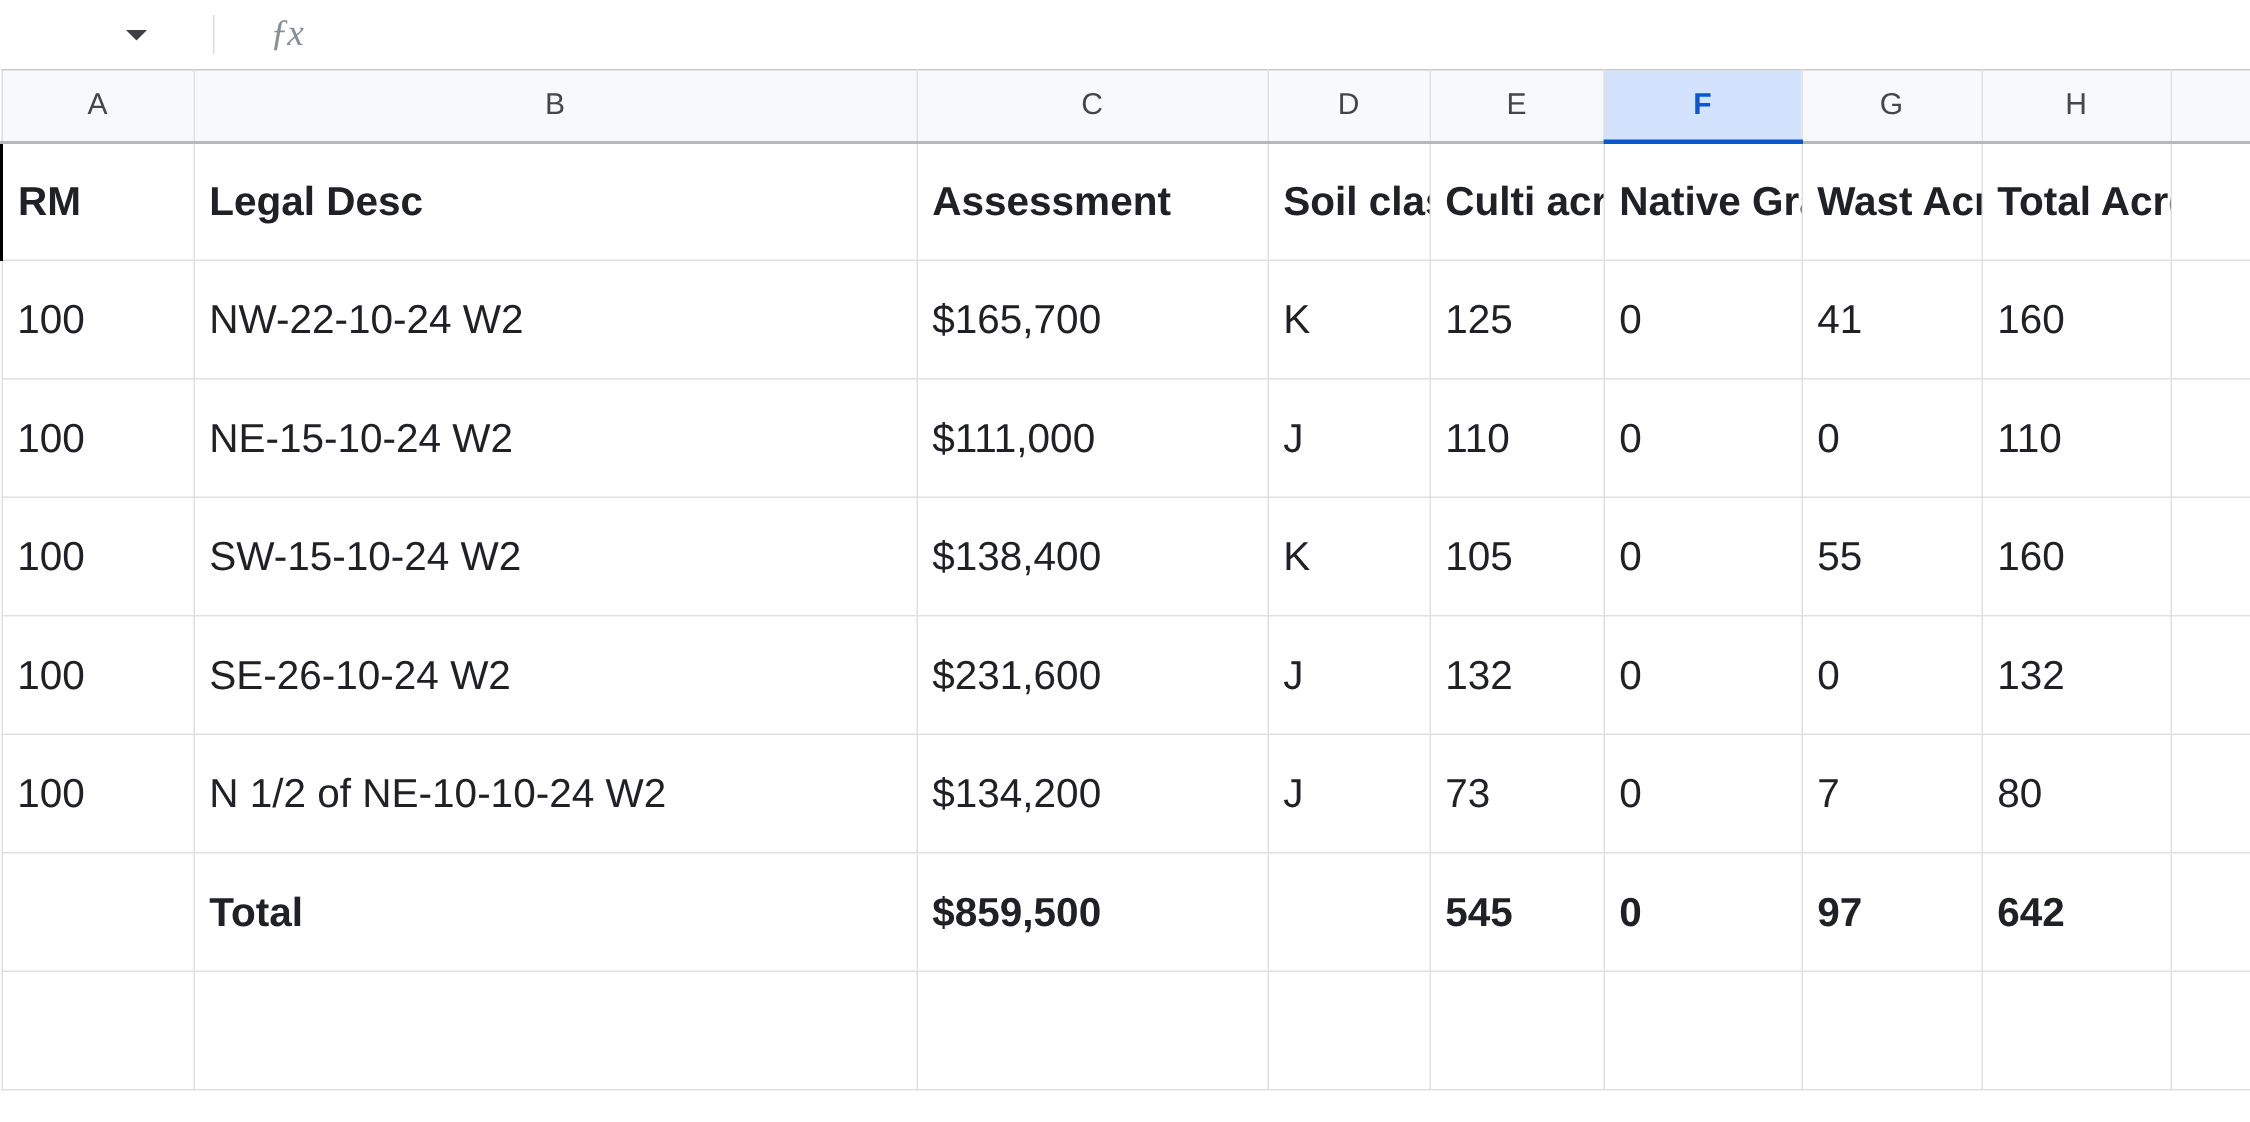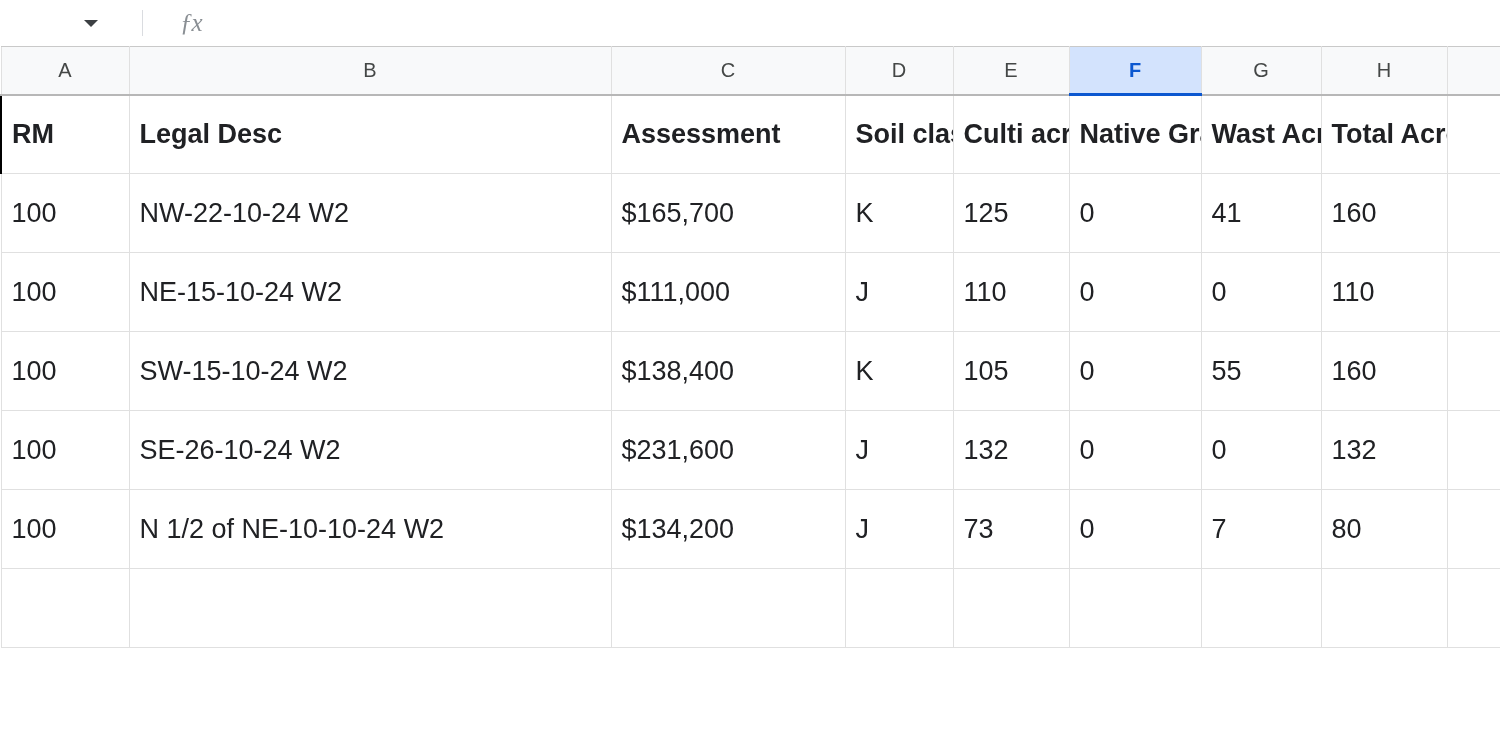--- a/index.html
+++ b/index.html
@@ -241,20 +241,31 @@
       <td class="txt">N 1/2 of NE-10-10-24 W2</td>
       <td class="num">$134,200</td>
       <td class="txt">J</td>
       <td class="num">73</td>
       <td class="num">0</td>
       <td class="num">7</td>
       <td class="num">80</td>
       <td class="blankcell"></td>
     </tr>
 
+    <tr class="total-row">
+      <td class="num"></td>
+      <td class="txt bold">Total</td>
+      <td class="num bold">$859,500</td>
+      <td class="txt"></td>
+      <td class="num bold">545</td>
+      <td class="num bold">0</td>
+      <td class="num bold">97</td>
+      <td class="num bold">642</td>
+      <td class="blankcell"></td>
+    </tr>
 
     <tr class="empty-row">
       <td></td>
       <td></td>
       <td></td>
       <td></td>
       <td></td>
       <td></td>
       <td></td>
       <td></td>

